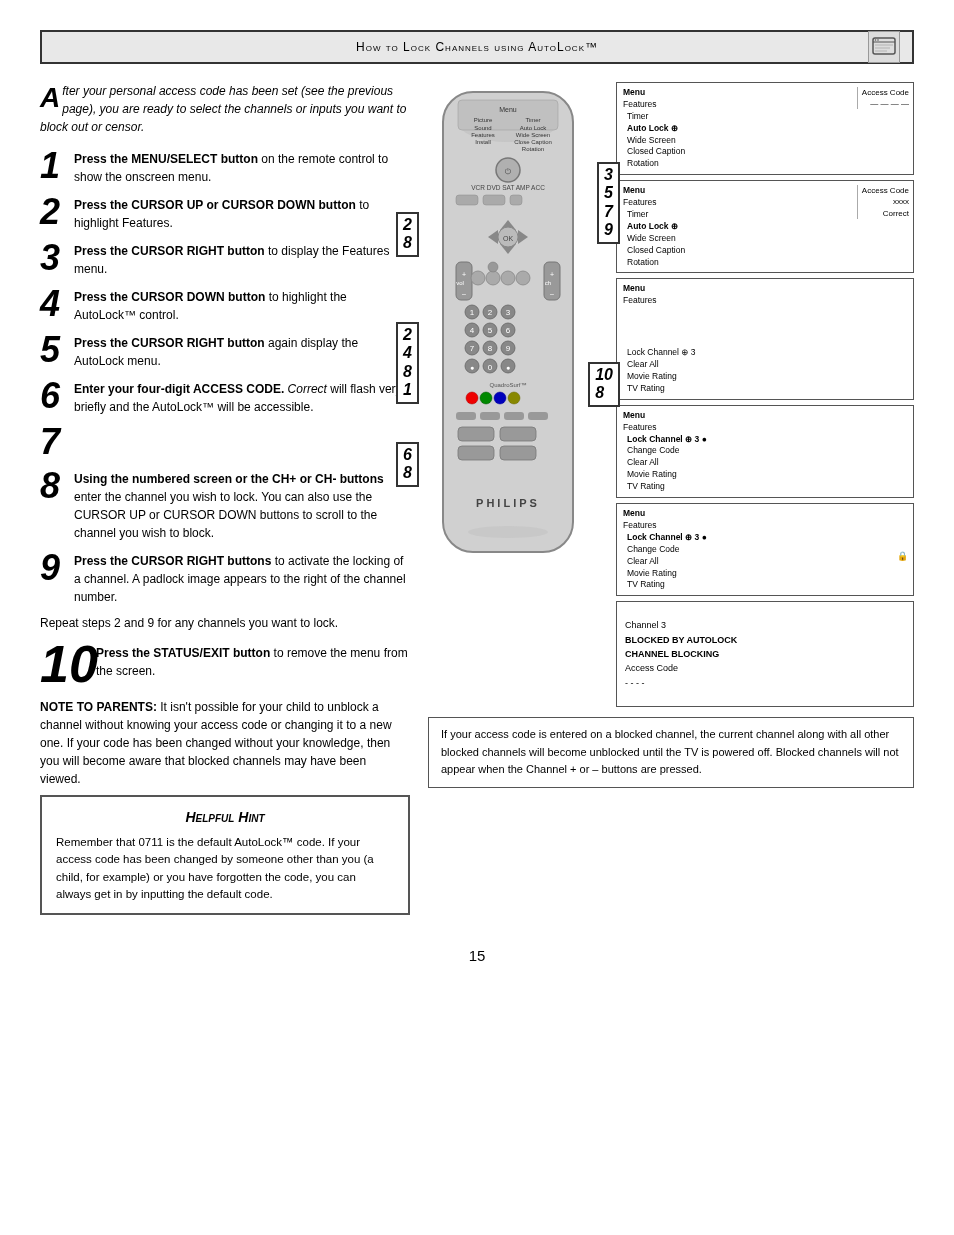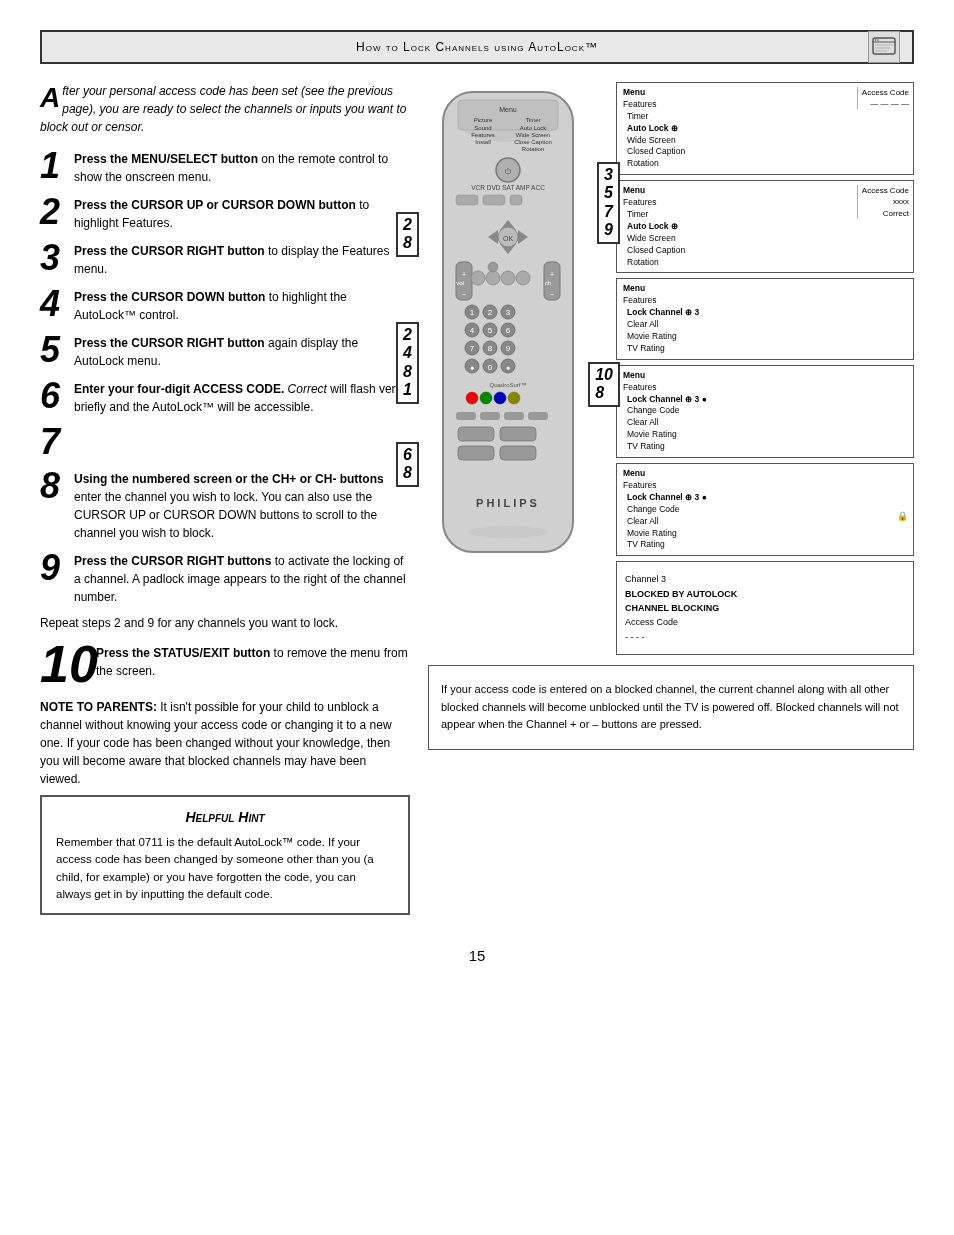--- a/index.html
+++ b/index.html
@@ -382,21 +382,21 @@
             <div style="padding-left:4px;font-weight:bold;">Auto Lock ⊕</div>
             <div style="padding-left:4px;">Wide Screen</div>
             <div style="padding-left:4px;">Closed Caption</div>
             <div style="padding-left:4px;">Rotation</div>
             <div style="position:absolute; right:4px; top:4px; font-size:8px; text-align:right; border-left:1px solid #aaa; padding-left:4px;">Access Code<br>xxxx<br>Correct</div>
           </div>
 
           <div style="border:1px solid #555; padding:4px 6px; font-size:8.5px; line-height:1.4; position:relative; background:#fff; min-width:130px;">
             <div style="font-weight:bold;">Menu</div>
             <div>Features</div>
-            <div style="padding-left:4px;font-weight:bold;">Lock Channel ⊕ 3</div>
+            <div style="padding-left:4px;font-weight:normal;margin-top:40px;">Lock Channel ⊕ 3</div>
             <div style="padding-left:4px;">Clear All</div>
             <div style="padding-left:4px;">Movie Rating</div>
             <div style="padding-left:4px;">TV Rating</div>
           </div>
 
           <div style="border:1px solid #555; padding:4px 6px; font-size:8.5px; line-height:1.4; position:relative; background:#fff; min-width:130px;">
             <div style="font-weight:bold;">Menu</div>
             <div>Features</div>
             <div style="padding-left:4px;font-weight:bold;">Lock Channel ⊕ 3 ●</div>
             <div style="padding-left:4px;">Change Code</div>
@@ -409,32 +409,32 @@
             <div style="font-weight:bold;">Menu</div>
             <div>Features</div>
             <div style="padding-left:4px;font-weight:bold;">Lock Channel ⊕ 3 ●</div>
             <div style="padding-left:4px;">Change Code</div>
             <div style="padding-left:4px;">Clear All</div>
             <div style="padding-left:4px;">Movie Rating</div>
             <div style="padding-left:4px;">TV Rating</div>
             <div style="position:absolute; right:4px; top:50%; font-size:9px;">🔒</div>
           </div>
 
-          <div style="border:1px solid #555; padding:10px 8px; font-size:9px; line-height:1.6; background:#fff; min-width:130px;">
+          <div style="border:1px solid #555; padding:16px 8px; font-size:9px; line-height:1.6; background:#fff; min-width:130px;">
             <div>Channel 3</div>
             <div style="font-weight:bold;">BLOCKED BY AUTOLOCK</div>
             <div style="font-weight:bold;">CHANNEL BLOCKING</div>
             <div>Access Code</div>
             <div>- - - -</div>
           </div>
 
         </div>
       </div>
 
-      <div style="border:1px solid #555; padding:15px 12px; font-size:11px; line-height:1.6; background:#fff; margin-top:6px;">
+      <div style="border:1px solid #555; padding:8px 12px; font-size:11px; line-height:1.6; background:#fff; margin-top:6px;">
         <span>If your access code is entered on a blocked channel, the current channel along with all other blocked channels will become unblocked until the TV is powered off. Blocked channels will not appear when the Channel + or – buttons are pressed.</span>
       </div>
 
     </div>
 
   </div>
 
   <div class="page-number">15</div>
 
 </div>

